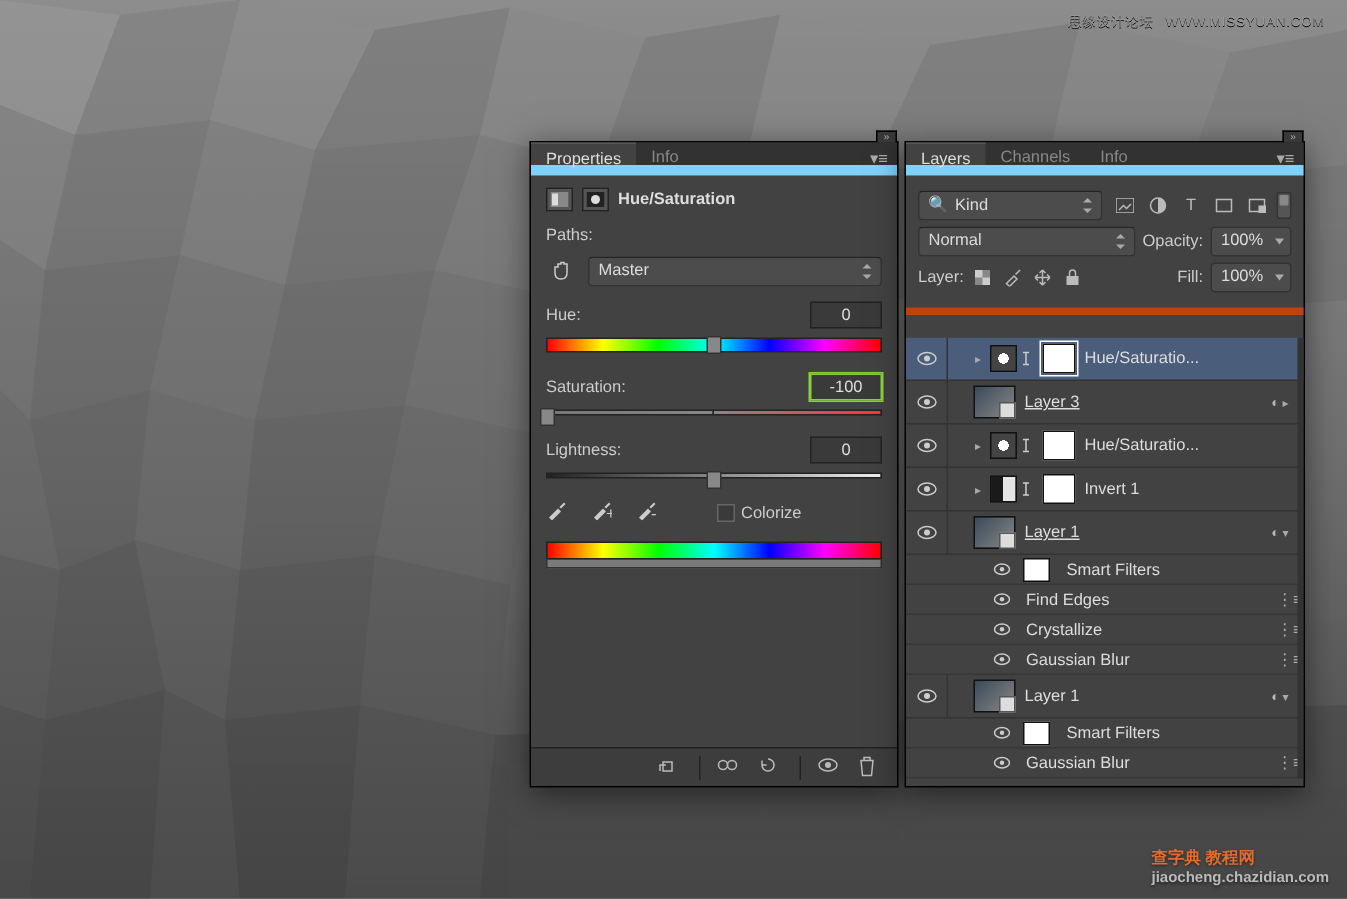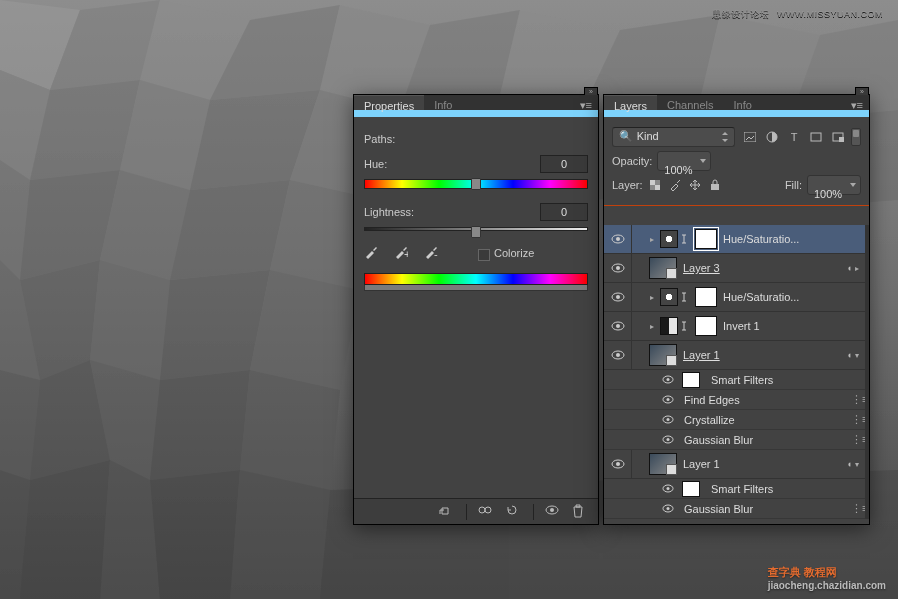--- a/index.html
+++ b/index.html
@@ -43,30 +43,30 @@
 .spectrum-double { margin-top: 10px; }
 .spectrum-double .rainbow { height: 12px; }
 .spectrum-double .grayrow { height: 6px; background: #7a7a7a; border: 1px solid #333; border-top: none; }
 
 .panel-footer { position: absolute; bottom: 0; left: 0; right: 0; height: 26px; border-top: 1px solid #222; display: flex; align-items: center; justify-content: flex-end; gap: 10px; padding: 0 8px; background: #3d3d3d; }
 .panel-footer .ficon { width: 18px; height: 16px; color: #bbb; }
 .panel-footer .sep { width: 1px; height: 16px; background: #222; }
 
 
 .layers-panel { top: 94px; left: 603px; width: 267px; height: 431px; }
-.layers-top { padding: 6px 8px; border-bottom: 1px solid #c2410c; }
+.layers-top { padding: 6px 8px; border-bottom: 5px solid #c2410c; }
 .layers-row { display: flex; align-items: center; gap: 5px; margin: 4px 0; }
 .kind-select { width: 90px; }
 .filter-icons { display: flex; gap: 6px; margin-left: 2px; }
 .filter-icons .fi { width: 16px; height: 16px; color: #bbb; display:flex; align-items:center; justify-content:center; }
 .switch { margin-left: auto; width: 10px; height: 18px; background: #555; border: 1px solid #333; border-radius: 2px; position: relative; }
 .switch::after { content: ""; position: absolute; top: 1px; left: 1px; width: 6px; height: 7px; background: #888; border-radius: 1px; }
 .blend-select { width: 120px; }
 .opacity-label { color: #ccc; }
-.pct-box { height: 20px; background: #4c4c4c; border: 1px solid #333; border-radius: 3px; padding: 12px 14px 2px 6px; color: #ddd; position: relative; width: 54px; }
+.pct-box { height: 20px; background: #4c4c4c; border: 1px solid #333; border-radius: 3px; padding: 2px 14px 2px 6px; color: #ddd; position: relative; width: 54px; }
 .pct-box::after { content: ""; position: absolute; right: 4px; top: 7px; width: 0; height: 0; border-left: 3px solid transparent; border-right: 3px solid transparent; border-top: 4px solid #aaa; }
 .lock-icons { display: flex; gap: 6px; align-items: center; }
 .lock-icons .li { width: 14px; height: 14px; color: #bbb; display:flex;align-items:center;justify-content:center; }
 
 .layer-list { position: absolute; top: 130px; bottom: 5px; left: 0; right: 0; overflow: hidden; }
 .layer { display: flex; align-items: center; height: 29px; border-bottom: 1px solid #333; padding-right: 4px; }
 .layer.selected { background: #4a5d7a; }
 .eye-col { width: 28px; display: flex; justify-content: center; color: #ccc; border-right: 1px solid #333; height: 100%; align-items: center; }
 .indent { width: 14px; }
 .arrow-col { width: 12px; color: #aaa; font-size: 8px; text-align: center; }
@@ -159,34 +159,69 @@
 </div>
 
 <div class="panel-group prop-panel">
   <div class="panel-flyout">»</div>
   <div class="tabs">
     <div class="tab active">Properties</div>
     <div class="tab">Info</div>
     <div style="margin-left:auto;padding:4px 6px;color:#aaa">▾≡</div>
   </div>
   <div class="panel-body">
+    <div class="adj-header">
+      <span class="adj-icon">
+          <svg width="12" height="10">
+            <rect width="12" height="10" fill="#888"></rect>
+            <rect x="1" y="1" width="4" height="8" fill="#ddd"></rect>
+          </svg>
+        </span>
+      <span class="adj-icon">
+          <svg width="12" height="10">
+            <rect width="12" height="10" fill="#222"></rect>
+            <circle cx="6" cy="5" r="3" fill="#ddd"></circle>
+          </svg>
+        </span>
+      <span class="adj-header-title">Hue/Saturation</span>
+    </div>
     <div class="row">
       <label>Paths:</label>
+    </div>
+    <div class="row">
+      <div class="hand-icon">
+          <svg width="16" height="14" viewBox="0 0 16 14">
+            <path d="M3 8 L3 4 L5 4 L5 2 L7 2 L7 1 L9 1 L9 2 L11 2 L11 8 Q11 12 7 12 Q3 12 3 8 Z" fill="none" stroke="#ccc" stroke-width="1"></path>
+          </svg>
+        </div>
+      <div class="select" style="flex:1">Master</div>
     </div>
 
     <div class="slider-block">
       <div class="slabel">
         <span>Hue:</span>
         <input class="num-input" value="0" style="">
       </div>
       <div class="rainbow">
           <div class="thumb" style="left:50%"></div>
         </div>
     </div>
 
+    <div class="slider-block">
+      <div class="slabel">
+        <span>Saturation:</span>
+        <input class="num-input highlit" value="-100" style="">
+      </div>
+      <div style="display:flex">
+        <div class="gray-track" style="flex:0 0 50%;position:relative">
+            <div class="thumb" style="left:0%"></div>
+          </div>
+        <div style="flex:1;height:4px;background:linear-gradient(90deg,#888,#f33);border:1px solid #222;border-left:none"></div>
+      </div>
+    </div>
 
     <div class="slider-block">
       <div class="slabel">
         <span>Lightness:</span>
         <input class="num-input" value="0" style="">
       </div>
       <div style="height:4px;background:linear-gradient(90deg,#222,#888,#eee);border:1px solid #222;position:relative">
           <div class="thumb" style="left:50%"></div>
         </div>
     </div>
@@ -287,20 +322,21 @@
         <span class="fi">
             <svg width="12" height="10">
               <rect x="1" y="1" width="10" height="8" fill="none" stroke="#bbb"></rect>
               <rect x="7" y="5" width="5" height="5" fill="#bbb"></rect>
             </svg>
           </span>
       </div>
       <div class="switch"></div>
     </div>
     <div class="layers-row">
+      <div class="select blend-select">Normal</div>
       <span class="opacity-label">Opacity:</span>
       <div class="pct-box">100%</div>
     </div>
     <div class="layers-row">
       <span>Layer:</span>
       <div class="lock-icons">
         <span class="li">
             <svg width="10" height="10">
               <rect width="10" height="10" fill="#888"></rect>
               <rect width="5" height="5" fill="#ccc"></rect>

